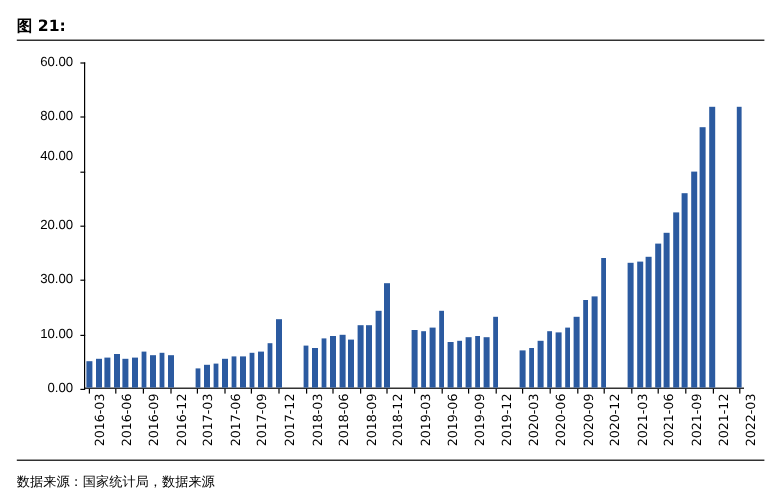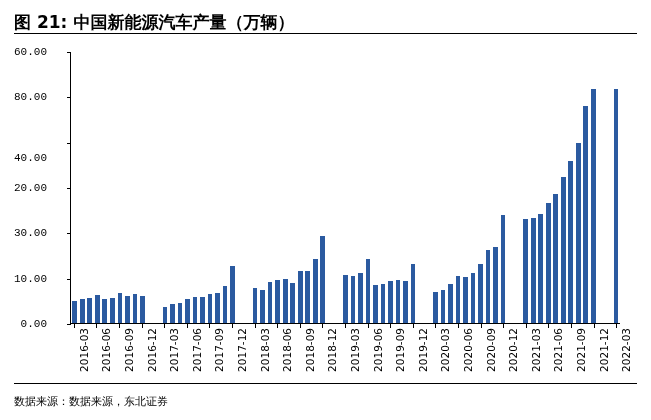--- a/index.html
+++ b/index.html
@@ -22,21 +22,21 @@
   }
   
   .title-row {
     position: absolute;
     left: 14px;
     top: 10px;
     right: 14px;
     height: 24px;
     display: flex;
     align-items: center;
-    font-size: 17px;
+    font-size: 13px;
     font-weight: bold;
     font-family: "DejaVu Sans", sans-serif;
     white-space: nowrap;
   }
   .title-label {
     margin-right: 6px;
   }
   .title-text {
     font-weight: bold;
   }
@@ -99,24 +99,24 @@
     align-items: flex-end;
     justify-content: center;
   }
   .bar {
     width: 62%;
     background: #2b5aa0;
   }
   .ytick {
     position: absolute;
     right: 100%;
-    margin-right: 24px;
+    margin-right: 10px;
     transform: translateY(-50%);
     font-size: 11px;
-    font-family: Liberation Mono, monospace;
+    font-family: Liberation Sans, sans-serif;
     white-space: nowrap;
   }
   .ytick-mark {
     position: absolute;
     right: 100%;
     width: 4px;
     height: 1px;
     background: #000000;
   }
   .xlabels {
@@ -143,21 +143,20 @@
     background: #000000;
   }
 </style>
 </head>
 <body>
 
 <div id="page">
 
   <div class="title-row">
     <span class="title-label">图 21:</span>
-    <span class="title-text">中国新能源汽车产量（万辆）</span>
   </div>
   <div class="rule-top"></div>
 
   <div id="chart">
     <div class="plot">
       <div class="bars" id="bars">
           <div class="bar-slot">
             <div class="bar" style="height: 21.76px; background: rgb(43, 90, 160);"></div>
           </div>
           <div class="bar-slot">
@@ -379,21 +378,21 @@
         </div>
       <div id="yticks">
           <div class="ytick" style="top: 272px;">0.00</div>
           <div class="ytick-mark" style="top: 272px;"></div>
           <div class="ytick" style="top: 226.667px;">10.00</div>
           <div class="ytick-mark" style="top: 226.667px;"></div>
           <div class="ytick" style="top: 181.333px;">30.00</div>
           <div class="ytick-mark" style="top: 181.333px;"></div>
           <div class="ytick" style="top: 136px;">20.00</div>
           <div class="ytick-mark" style="top: 136px;"></div>
-          <div class="ytick" style="top: 106px;">40.00</div>
+          <div class="ytick" style="top: 78px;">40.00</div>
           <div class="ytick-mark" style="top: 90.6667px;"></div>
           <div class="ytick" style="top: 45.3333px;">80.00</div>
           <div class="ytick-mark" style="top: 45.3333px;"></div>
           <div class="ytick" style="top: 0px;">60.00</div>
           <div class="ytick-mark" style="top: 0px;"></div>
         </div>
     </div>
     <div class="xlabels" id="xlabels">
         <div class="xlabel" style="left: 7.76712px;">2016-03</div>
         <div class="xtick-mark" style="left: 3.76712px;"></div>
@@ -442,15 +441,15 @@
         <div class="xlabel" style="left: 505.027px;">2021-09</div>
         <div class="xtick-mark" style="left: 501.027px;"></div>
         <div class="xlabel" style="left: 527.63px;">2021-12</div>
         <div class="xtick-mark" style="left: 523.63px;"></div>
         <div class="xlabel" style="left: 550.233px;">2022-03</div>
         <div class="xtick-mark" style="left: 546.233px;"></div>
       </div>
   </div>
 
   <div class="rule-bottom"></div>
-  <div class="footer">数据来源：数据来源，东北证券</div>
+  <div class="footer">数据来源：国家统计局，数据来源</div>
 
 </div>
 
 </body></html>

